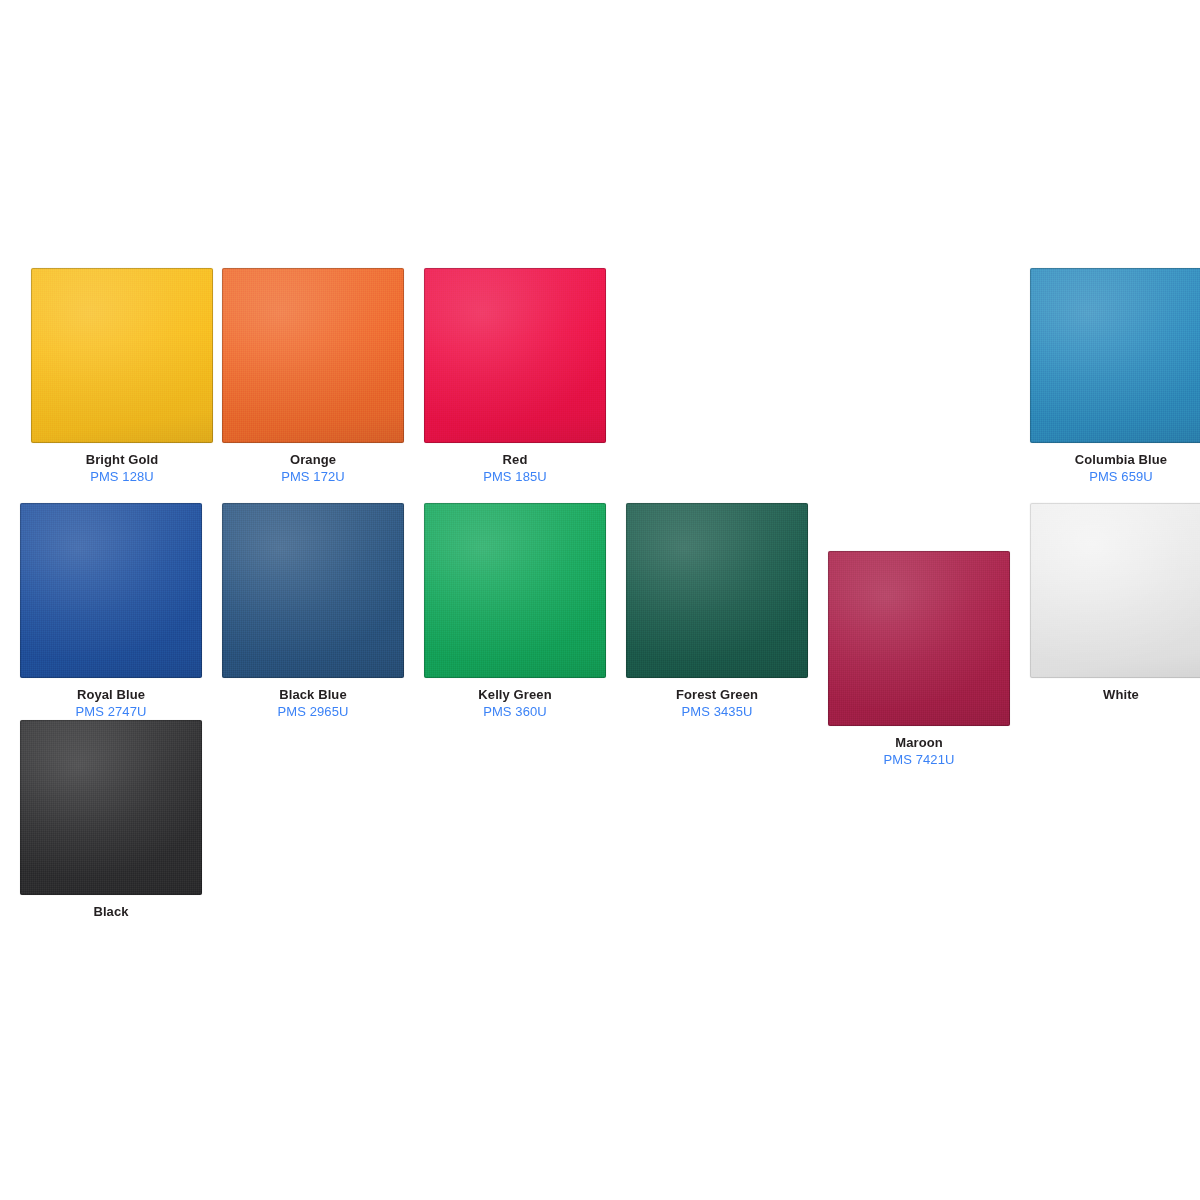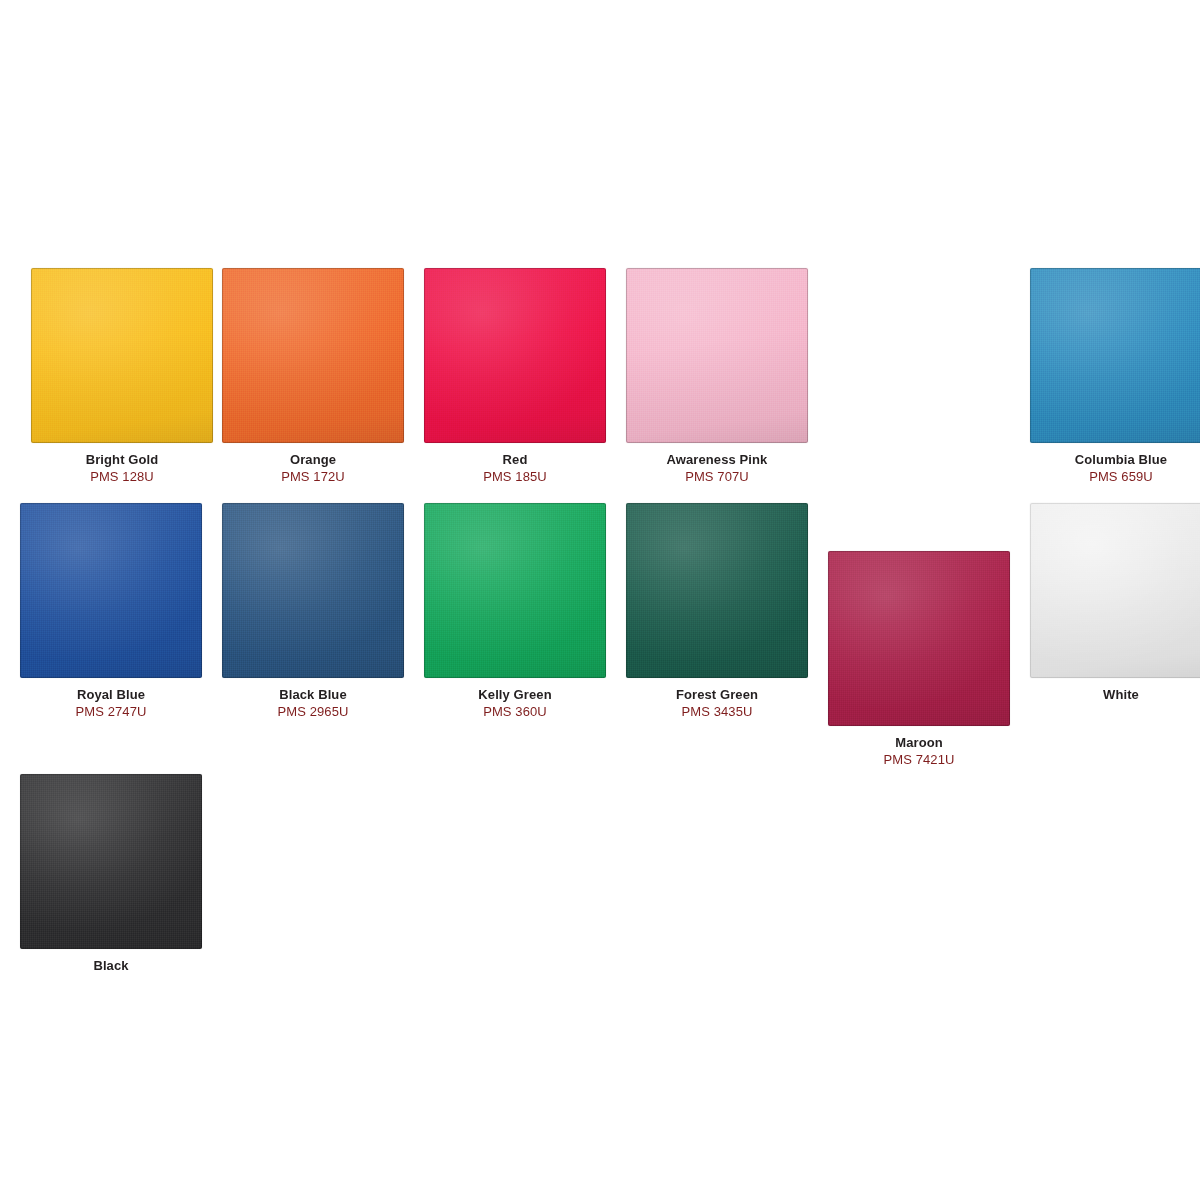--- a/index.html
+++ b/index.html
@@ -133,21 +133,21 @@
     font-weight: bold;
     color: #231f20;
     line-height: 15px;
     letter-spacing: 0.1px;
   }
 
   .swatch-code {
     margin-top: 2px;
     font-size: 13px;
     font-weight: normal;
-    color: #7f1d1d;
+    color: #3b82f6;
     line-height: 15px;
     letter-spacing: 0.1px;
     min-height: 15px;
   }
   .swatch-code:empty { display: none; }
 </style>
 </head>
 <body>
 
 <div id="swatch-grid">
@@ -174,30 +174,20 @@
     <div class="swatch-cell" style="left: 414px; top: 268px;">
       <div class="swatch-chip">
         <div class="chip-fill" style="background: rgb(238, 18, 72);"></div>
         <div class="chip-weave"></div>
         <div class="chip-shade"></div>
         <div class="chip-hem"></div>
       </div>
       <div class="swatch-name">Red</div>
       <div class="swatch-code">PMS 185U</div>
     </div>
-    <div class="swatch-cell" style="left: 616px; top: 268px;">
-      <div class="swatch-chip">
-        <div class="chip-fill" style="background: rgb(245, 183, 204);"></div>
-        <div class="chip-weave"></div>
-        <div class="chip-shade"></div>
-        <div class="chip-hem"></div>
-      </div>
-      <div class="swatch-name">Awareness Pink</div>
-      <div class="swatch-code">PMS 707U</div>
-    </div>
     <div class="swatch-cell" style="left: 1020px; top: 268px;">
       <div class="swatch-chip">
         <div class="chip-fill" style="background: rgb(47, 140, 190);"></div>
         <div class="chip-weave"></div>
         <div class="chip-shade"></div>
         <div class="chip-hem"></div>
       </div>
       <div class="swatch-name">Columbia Blue</div>
       <div class="swatch-code">PMS 659U</div>
     </div>
@@ -253,21 +243,21 @@
     </div>
     <div class="swatch-cell" style="left: 1020px; top: 503px;">
       <div class="swatch-chip is-light">
         <div class="chip-fill" style="background: rgb(230, 230, 230);"></div>
         <div class="chip-weave"></div>
         <div class="chip-shade"></div>
         <div class="chip-hem"></div>
       </div>
       <div class="swatch-name">White</div>
     </div>
-    <div class="swatch-cell" style="left: 10px; top: 774px;">
+    <div class="swatch-cell" style="left: 10px; top: 720px;">
       <div class="swatch-chip is-dark">
         <div class="chip-fill" style="background: rgb(46, 46, 48);"></div>
         <div class="chip-weave"></div>
         <div class="chip-shade"></div>
         <div class="chip-hem"></div>
       </div>
       <div class="swatch-name">Black</div>
     </div>
   </div>
 

